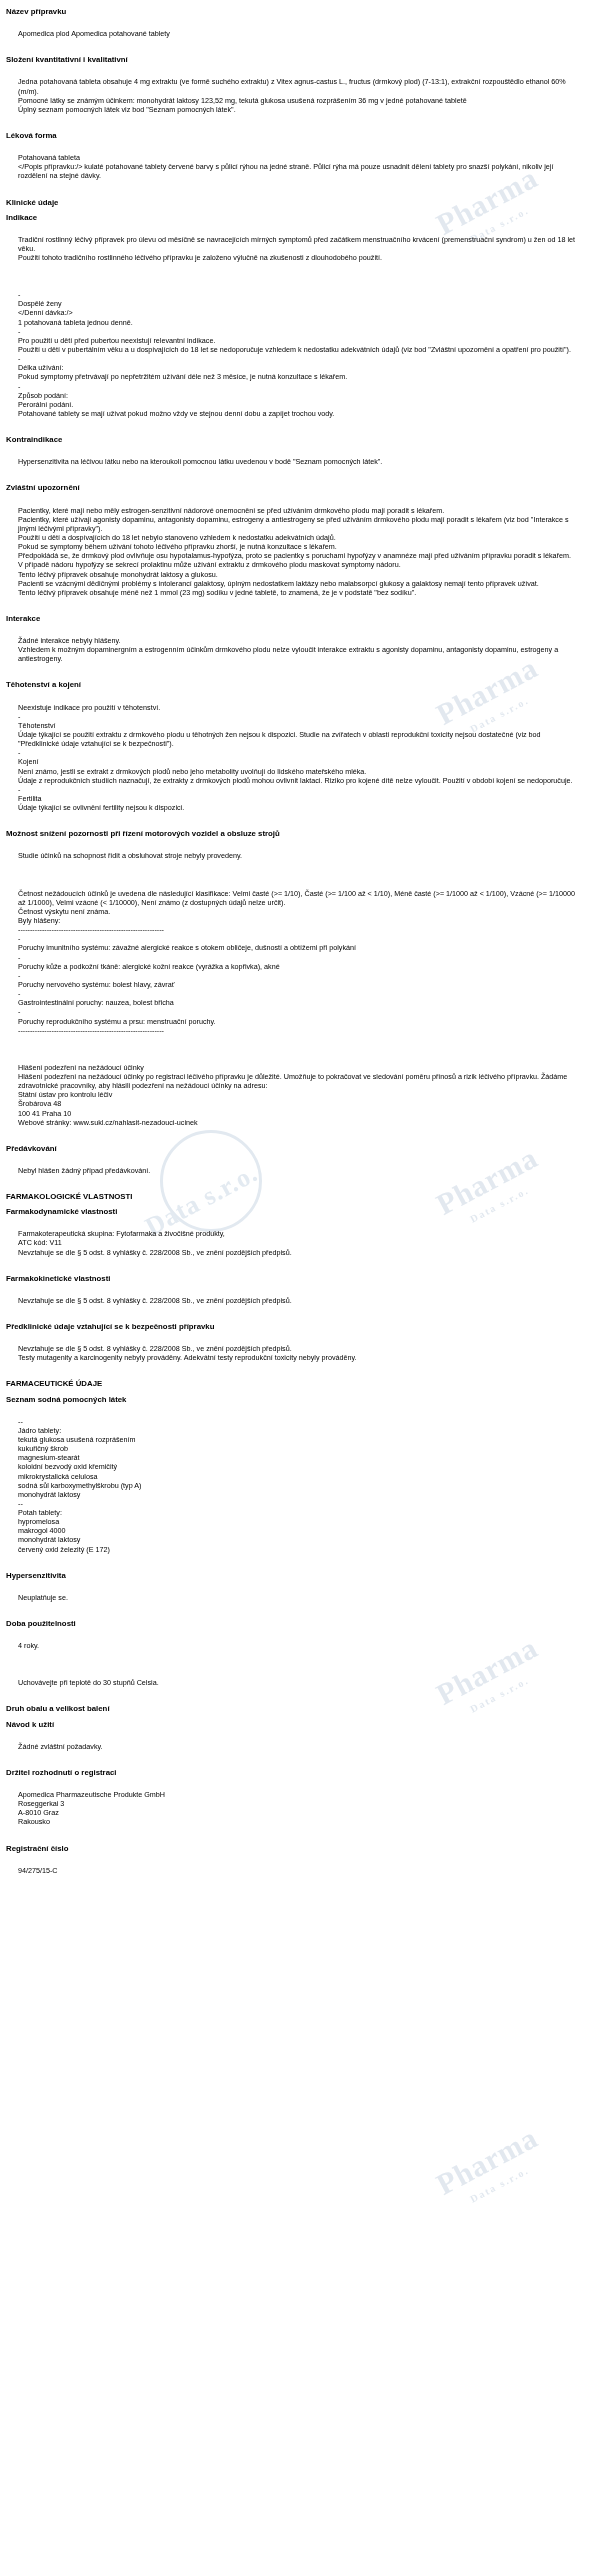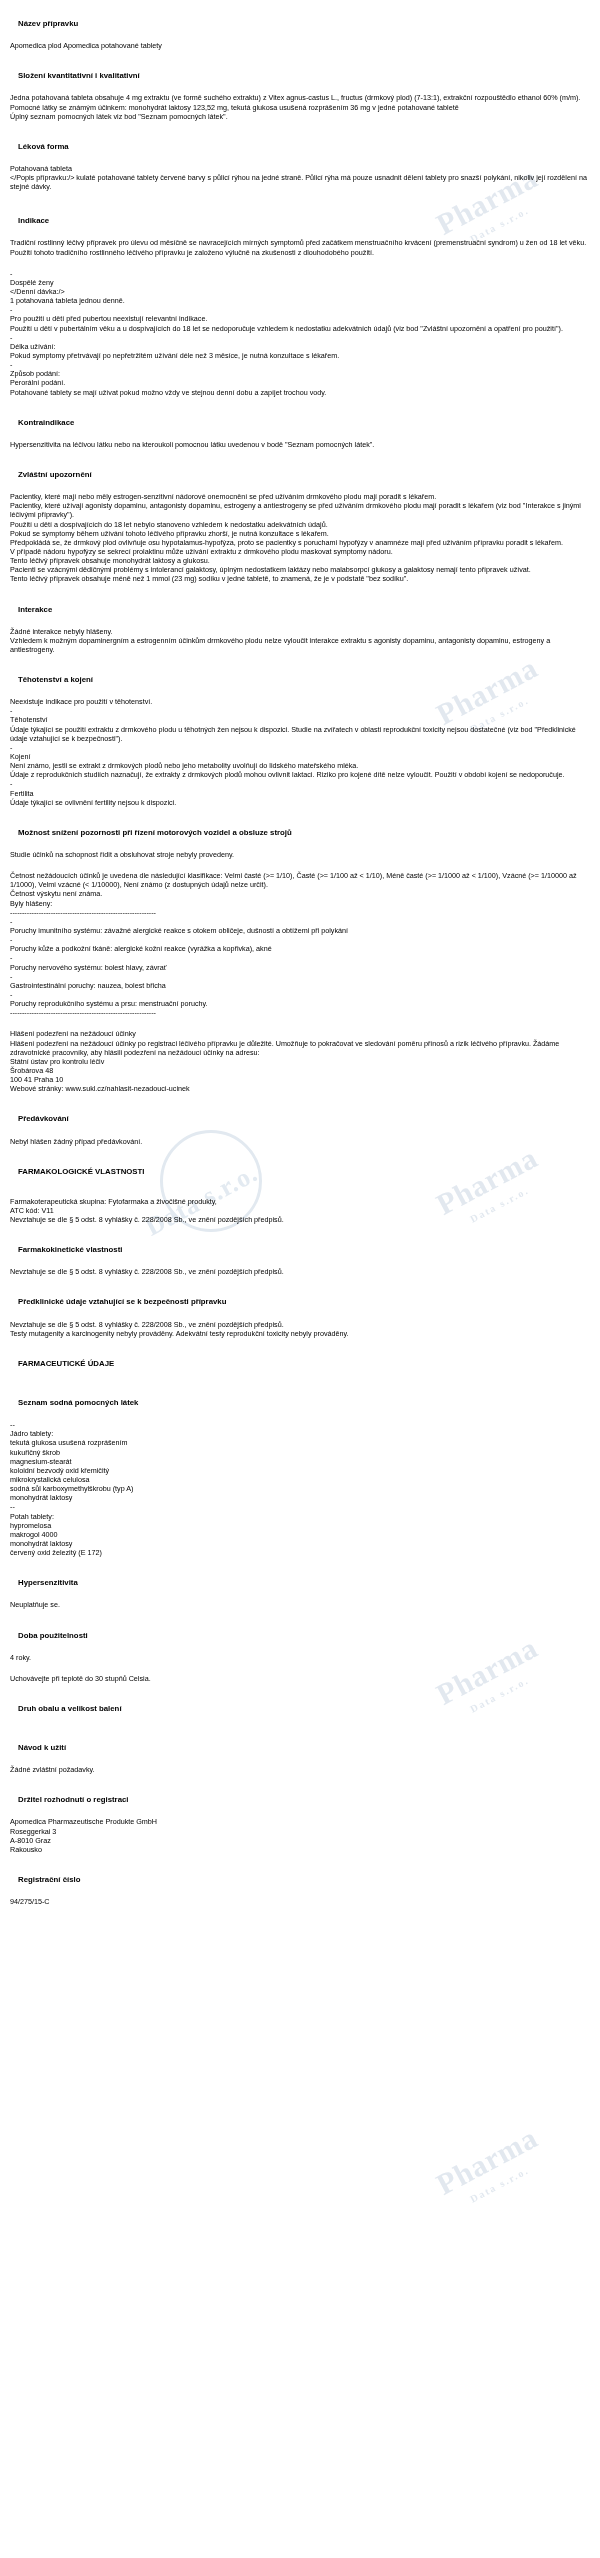--- a/index.html
+++ b/index.html
@@ -23,26 +23,26 @@
     box-sizing: border-box;
     overflow: hidden;
   }
   .content {
     position: relative;
     z-index: 2;
   }
   h2.heading {
     font-size: 7.8px;
     font-weight: bold;
-    margin: 12px;
+    margin: 0;
     padding: 1px 0 0 0;
     line-height: 1.3;
   }
   p.para {
-    margin: 4px;
+    margin: 12px;
     padding: 0;
     line-height: 1.27;
     white-space: pre-wrap;
   }
   .blank {
     height: 4px;
   }
   
   .wm {
     position: absolute;
@@ -127,20 +127,21 @@
       <div class="blank"></div>
       <h2 class="heading">Složení kvantitativní i kvalitativní</h2>
       <p class="para">Jedna potahovaná tableta obsahuje 4 mg extraktu (ve formě suchého extraktu) z Vitex agnus-castus L., fructus (drmkový plod) (7-13:1), extrakční rozpouštědlo ethanol 60% (m/m).
 Pomocné látky se známým účinkem: monohydrát laktosy 123,52 mg, tekutá glukosa usušená rozprášením 36 mg v jedné potahované tabletě
 Úplný seznam pomocných látek viz bod "Seznam pomocných látek".</p>
       <div class="blank"></div>
       <h2 class="heading">Léková forma</h2>
       <p class="para">Potahovaná tableta
 &lt;/Popis přípravku:/&gt; kulaté potahované tablety červené barvy s půlicí rýhou na jedné straně. Půlicí rýha má pouze usnadnit dělení tablety pro snazší polykání, nikoliv její rozdělení na stejné dávky.</p>
       <div class="blank"></div>
+      <h2 class="heading">Klinické údaje</h2>
       <div class="blank"></div>
       <h2 class="heading">Indikace</h2>
       <p class="para">Tradiční rostlinný léčivý přípravek pro úlevu od měsíčně se navracejících mírných symptomů před začátkem menstruačního krvácení (premenstruační syndrom) u žen od 18 let věku.
 Použití tohoto tradičního rostlinného léčivého přípravku je založeno výlučně na zkušenosti z dlouhodobého použití.</p>
       <div class="blank"></div>
       <p class="para">-
 Dospělé ženy
 &lt;/Denní dávka:/&gt;
 1 potahovaná tableta jednou denně.
 -
@@ -209,20 +210,21 @@
 Státní ústav pro kontrolu léčiv
 Šrobárova 48
 100 41 Praha 10
 Webové stránky: www.sukl.cz/nahlasit-nezadouci-ucinek</p>
       <div class="blank"></div>
       <h2 class="heading">Předávkování</h2>
       <p class="para">Nebyl hlášen žádný případ předávkování.</p>
       <div class="blank"></div>
       <h2 class="heading">FARMAKOLOGICKÉ VLASTNOSTI</h2>
       <div class="blank"></div>
+      <h2 class="heading">Farmakodynamické vlastnosti</h2>
       <p class="para">Farmakoterapeutická skupina: Fytofarmaka a živočišné produkty,
 ATC kód: V11
 Nevztahuje se dle § 5 odst. 8 vyhlášky č. 228/2008 Sb., ve znění pozdějších předpisů.</p>
       <div class="blank"></div>
       <h2 class="heading">Farmakokinetické vlastnosti</h2>
       <p class="para">Nevztahuje se dle § 5 odst. 8 vyhlášky č. 228/2008 Sb., ve znění pozdějších předpisů.</p>
       <div class="blank"></div>
       <h2 class="heading">Předklinické údaje vztahující se k bezpečnosti přípravku</h2>
       <p class="para">Nevztahuje se dle § 5 odst. 8 vyhlášky č. 228/2008 Sb., ve znění pozdějších předpisů.
 Testy mutagenity a karcinogenity nebyly prováděny. Adekvátní testy reprodukční toxicity nebyly prováděny.</p>

